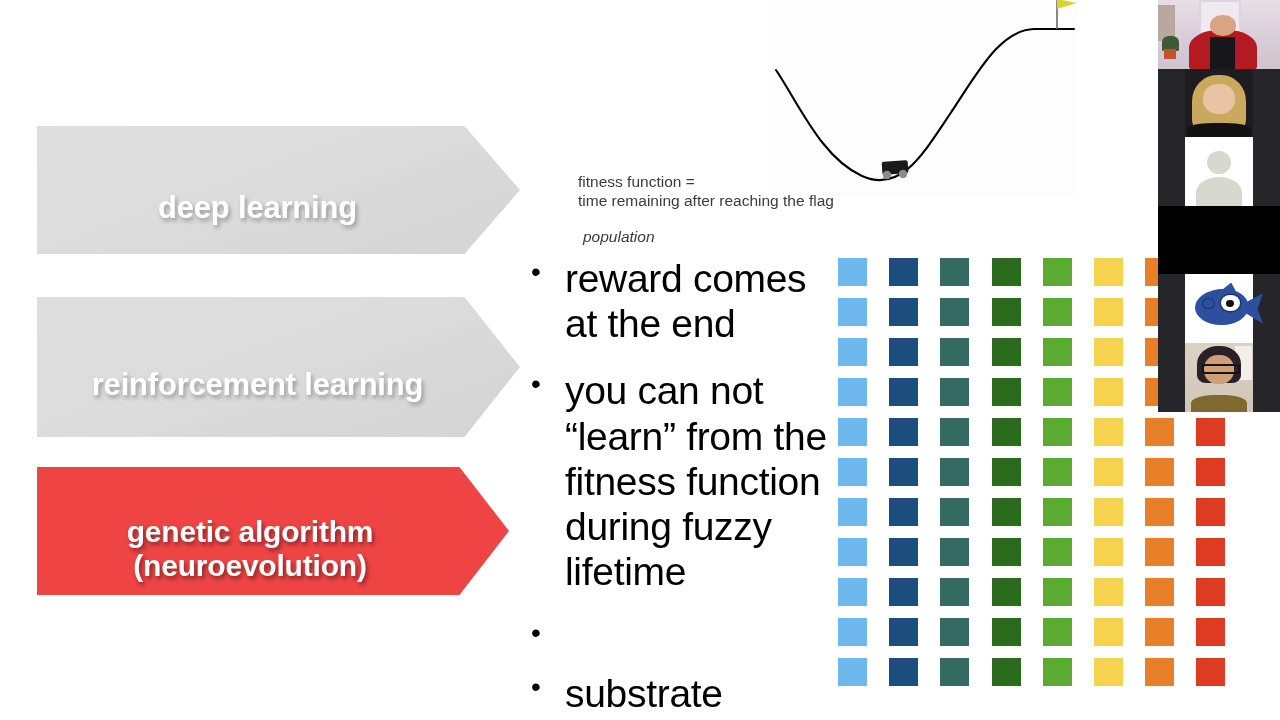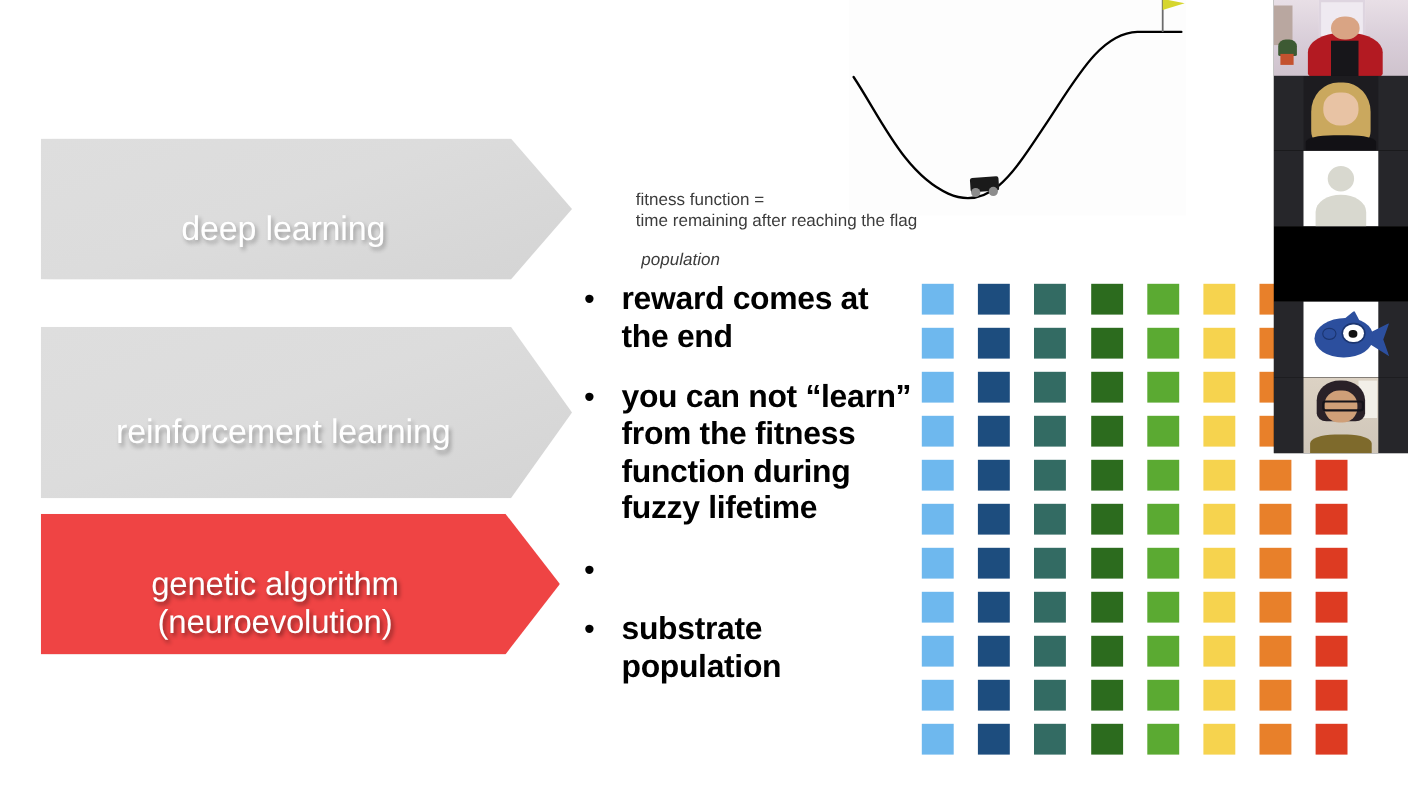--- a/index.html
+++ b/index.html
@@ -28,35 +28,35 @@
     clip-path: polygon(0% 0%, 88.5% 0%, 100% 50%, 88.5% 100%, 0% 100%);
   }
   .arrow-grey {
     background: linear-gradient(160deg, #dedede 0%, #dcdcdc 45%, #d4d4d4 100%);
   }
   .arrow-black {
     background: #ef4444;
   }
   .arrow-label {
     color: #ffffff;
-    font-weight: normal;
+    font-weight: bold;
     letter-spacing: -0.2px;
     line-height: 1.12;
     text-shadow: 2px 3px 4px rgba(0,0,0,0.45);
     pointer-events: none;
     margin-top: 36px;
   }
   .arrow-grey .arrow-label {
     text-shadow: 2px 3px 4px rgba(0,0,0,0.30);
   }
 
   #arrow-deep-learning   { left: 37px; top: 126px; width: 483px; height: 128px; }
   #arrow-deep-learning .arrow-label { font-size: 31px; padding-right: 42px; }
 
-  #arrow-reinforcement   { left: 37px; top: 297px; width: 483px; height: 156px; }
+  #arrow-reinforcement   { left: 37px; top: 297px; width: 483px; height: 140px; }
   #arrow-reinforcement .arrow-label { font-size: 31px; padding-right: 42px; }
 
   #arrow-genetic         { left: 37px; top: 467px; width: 472px; height: 128px;
                            clip-path: polygon(0% 0%, 89.5% 0%, 100% 50%, 89.5% 100%, 0% 100%); }
   #arrow-genetic .arrow-label { font-size: 30px; padding-right: 46px; }
 
   
   #mountain-car-figure {
     position: absolute;
     left: 772px;
@@ -93,24 +93,23 @@
   .bullet-dot {
     color: #000000;
     font-size: 28px;
     line-height: 1.16;
     width: 34px;
     flex: 0 0 34px;
     text-align: left;
   }
   .bullet-text {
     color: #000000;
-    font-size: 29px;
+    font-size: 39px;
     line-height: 1.16;
     letter-spacing: -0.3px;
-    font-weight: bold;
   }
 
   
   #population-grid {
     position: absolute;
     left: 838px;
     top: 258px;
   }
   .pop-col {
     position: absolute;

